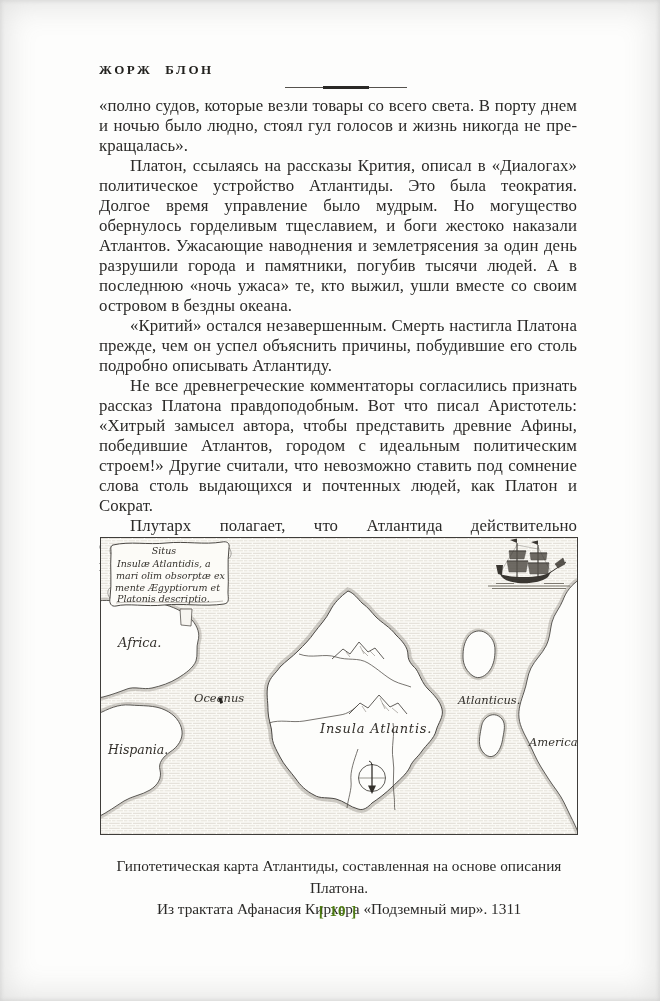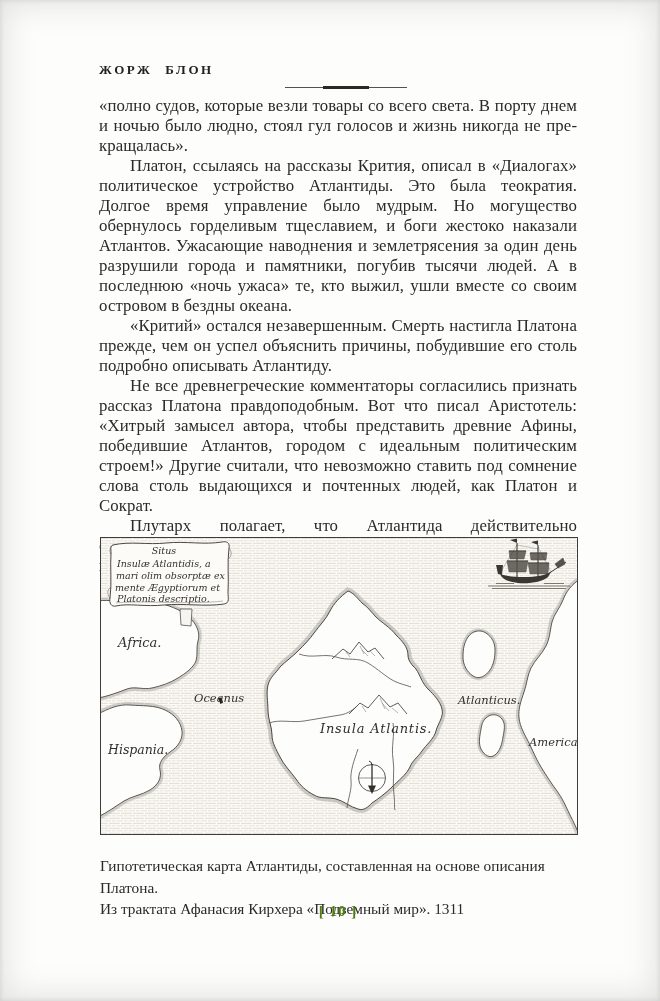--- a/index.html
+++ b/index.html
@@ -30,21 +30,21 @@
   .body-text {
     position:absolute; left:99px; top:96px; width:478px;
     font-size:16.8px; line-height:20px; text-align:justify;
     letter-spacing:0.1px; color:#2b2a28;
   }
   .body-text p { margin:0; text-indent:31px; }
   .body-text p.cont { text-indent:0; }
   figure.map-figure { position:absolute; left:100px; top:537px; margin:0; }
   figcaption {
     position:absolute; left:0; top:318px; width:478px;
-    font-size:15.3px; line-height:21.5px; color:#2b2a28;
+    text-align:center; font-size:15.3px; line-height:21.5px; color:#2b2a28;
   }
   .page-number {
     position:absolute; left:99px; width:478px; top:903px;
     text-align:center; font-size:15px; font-weight:bold;
     letter-spacing:1px; color:#4d7c0f;
   }
   .map-svg { display:block; background:#fbfaf6; }
   .map-label { font-family:"DejaVu Serif", serif; font-style:italic; fill:#33302b; }
   .cart-text { font-family:"DejaVu Serif", serif; font-style:italic; fill:#34312c; font-size:9.5px; }
 </style>

